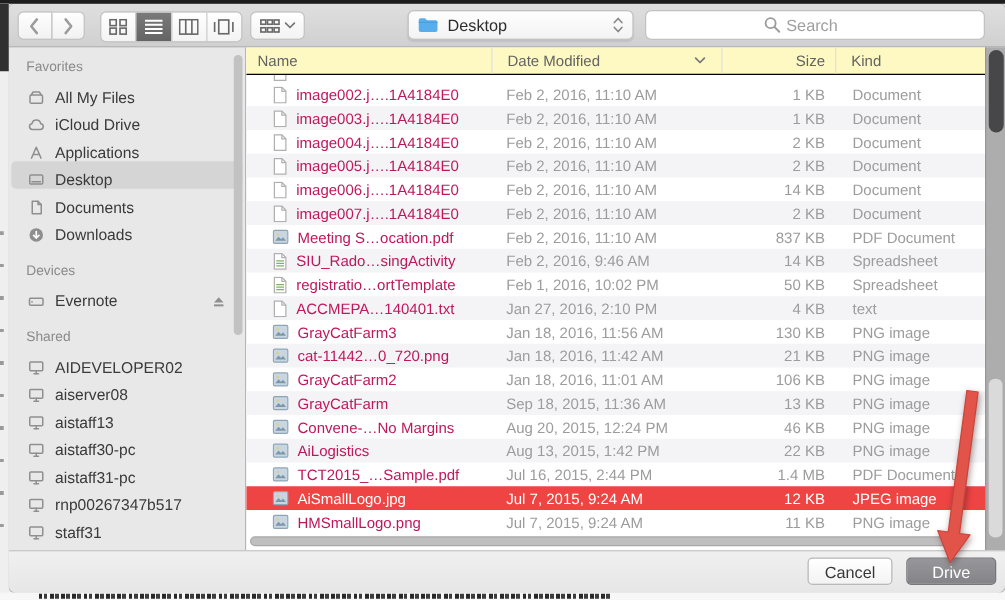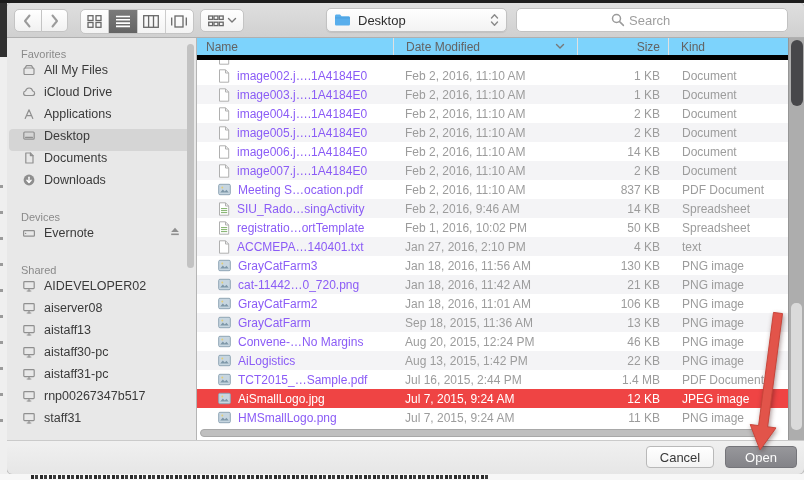--- a/index.html
+++ b/index.html
@@ -41,43 +41,43 @@
       gap:4px;box-sizing:border-box}
   #search-input{border:none;outline:none;width:64px;font-size:13px;color:#7f1d1d;background:transparent;padding:0}
   #search-input::placeholder{color:#9e9e9e;opacity:1}
 
   
   #content{position:absolute;left:0;top:35px;width:797px;height:402px}
   #sidebar{position:absolute;left:0;top:0;width:190px;height:402px;background:#e8e8e8;
       border-right:1px solid #b5b5b5;box-sizing:border-box;overflow:hidden;padding-top:6px}
   .sb-head{margin:16px 0 3px 14px;font-size:11px;font-weight:normal;color:#8a8a8a}
   .sb-head:first-child{margin-top:4px}
-  .sb-item{height:22px;display:flex;align-items:flex-start;padding-left:12px;gap:8px;margin:0 2px;border-radius:4px}
+  .sb-item{height:22px;display:flex;align-items:flex-end;padding-left:12px;gap:8px;margin:0 2px;border-radius:4px}
   .sb-item.sel{background:#d5d5d5}
   .sb-label{font-size:12.5px;color:#3a3a3a;white-space:nowrap}
   .sb-item .ic{width:15px}
   .eject{margin-left:auto;margin-right:12px}
   #sb-scroll{position:absolute;right:2px;top:6px;width:7px;height:224px;border-radius:4px;background:#c2c2c2}
 
   #list{position:absolute;left:190px;top:0;width:591px;height:402px;background:#fff;overflow:hidden}
-  #list-header{position:absolute;left:0;top:0;width:100%;height:22px;background:#7dd3fc;
-      border-bottom:5px solid #000000;display:grid;grid-template-columns:196px 184px 91px 1fr;
+  #list-header{position:absolute;left:0;top:0;width:100%;height:22px;background:#fef9c3;
+      border-bottom:1px solid #000000;display:grid;grid-template-columns:196px 184px 91px 1fr;
       font-size:12px;color:#636363;box-sizing:border-box}
   .hc{border-left:1px solid #e0e0e0;height:100%;display:flex;align-items:center;padding-left:12px;box-sizing:border-box}
   .hc:first-child{border-left:none;padding-left:9px}
   .hc.size{justify-content:flex-end;padding-right:8px;padding-left:4px}
   .hc.date{justify-content:space-between;padding-right:12px}
   #partial-row{position:absolute;left:0;top:22px;width:100%;height:6px;overflow:hidden}
   #partial-row .ic{position:absolute;left:21px;top:-9px}
   #rows{position:absolute;left:0;top:28px;width:100%}
   .frow{height:19px;display:grid;grid-template-columns:196px 184px 91px 1fr;align-items:center;
       font-size:12px;color:#9c9c9c}
   .frow:nth-child(even){background:#f4f4f6}
   .frow.selected{background:#ef4444;color:#fff}
-  .fname{color:#8b5cf6;display:flex;align-items:center;gap:7px;padding-left:21px;
+  .fname{color:#be185d;display:flex;align-items:center;gap:7px;padding-left:21px;
       overflow:hidden;white-space:nowrap}
   .frow.selected .fname{color:#fff}
   .fdate{padding-left:12px;white-space:nowrap}
   .fsize{text-align:right;padding-right:8px;white-space:nowrap}
   .fkind{padding-left:14px;white-space:nowrap}
   #hscroll{position:absolute;left:0;top:390px;width:100%;height:10px}
   #hscroll .thumb{position:absolute;left:3px;top:1px;width:566px;height:8px;border-radius:4px;
       background:#bfbfbf;border:1px solid #a8a8a8;box-sizing:border-box}
 
   #gutter{position:absolute;left:781px;top:0;width:16px;height:402px;background:#adadad;border-left:1px solid #969696;box-sizing:border-box}
@@ -718,21 +718,21 @@
     </div>
 
     <div id="gutter">
       <div class="darkthumb"></div>
       <div class="lightpill"></div>
     </div>
   </div>
 
   <div id="footer">
     <div class="btn" id="cancel-btn">Cancel</div>
-    <div class="btn" id="open-btn">Open</div>
+    <div class="btn" id="open-btn">Drive</div>
   </div>
 </div>
 
 <div id="bottom-strip">
   <div id="garble"></div>
 </div>
 
 <svg id="arrow-svg" width="70" height="150" viewBox="0 0 70 150">
   <polygon points="38.5,7.4 47.5,8.6 32.6,121.8 41,122.9 25,145 15.2,119.5 23.6,120.6" fill="#e2544a" stroke="#c9453a" stroke-width="1" stroke-linejoin="round"></polygon>
 </svg>

